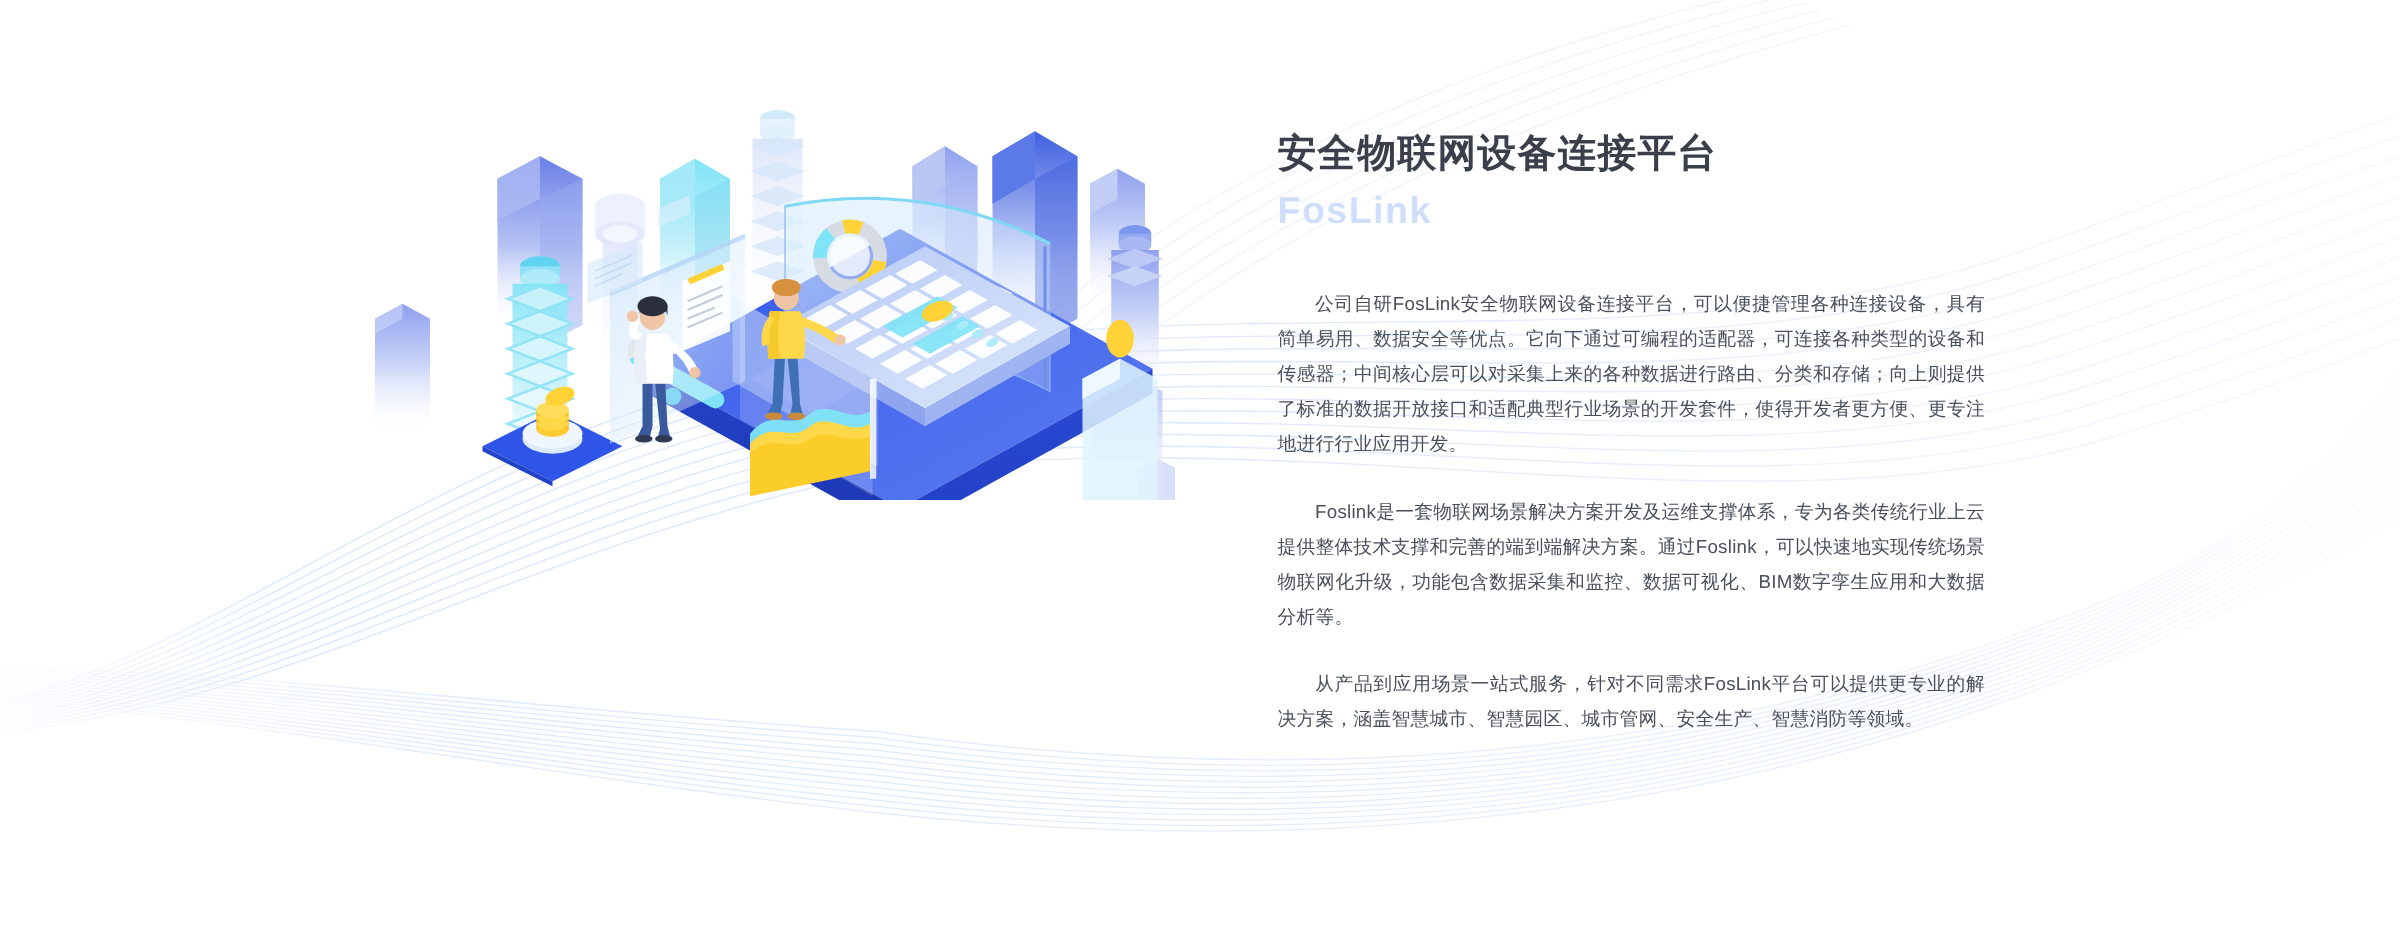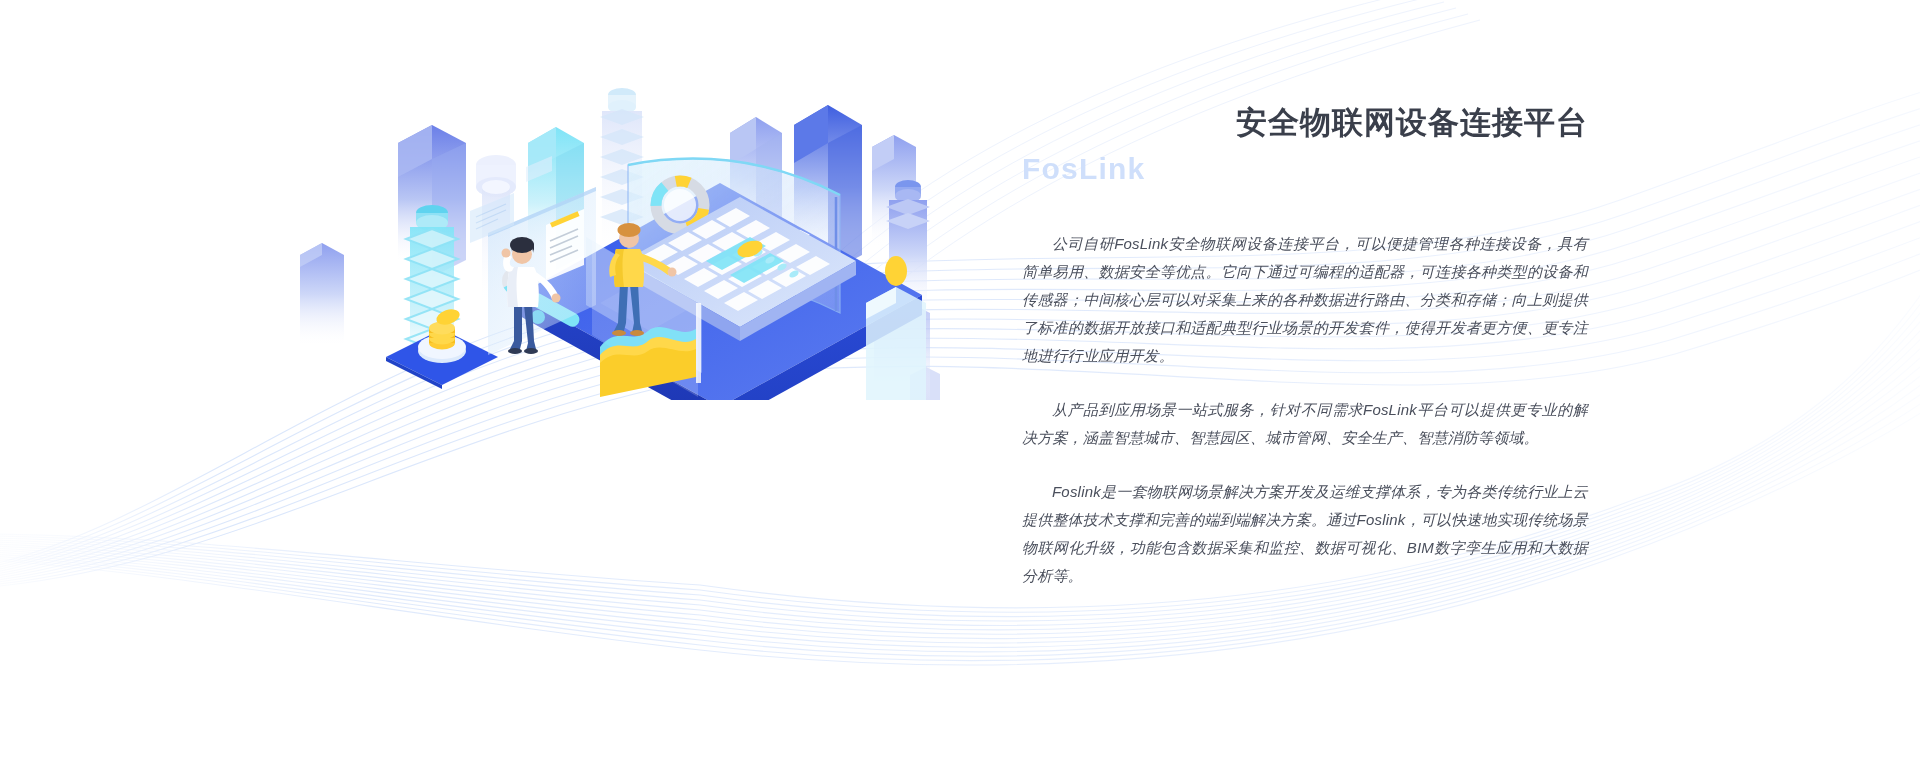--- a/index.html
+++ b/index.html
@@ -50,34 +50,32 @@
     z-index: 3;
   }
   .title {
     font-size: 31px;
     font-weight: bold;
     color: #3a3f4b;
     letter-spacing: 1px;
     line-height: 1.25;
     margin: 0;
     white-space: nowrap;
-    text-align: right;
   }
   .subtitle {
     font-size: 30px;
     font-weight: bold;
     color: #cfdffb;
     letter-spacing: 1.2px;
     line-height: 1.3;
     margin: 6px 0 16px 0;
     white-space: nowrap;
   }
   .paragraphs {
     margin-top: 42px;
-    font-style: italic;
   }
   .para {
     font-size: 15px;
     line-height: 28px;
     color: #4a4f5c;
     text-indent: 2em;
     margin: 0 0 26px 0;
     text-align: justify;
     letter-spacing: 0.2px;
   }
@@ -497,18 +495,18 @@
       <ellipse cx="596" cy="216" rx="11" ry="15" fill="#ffd335"></ellipse>
     </g>
   </svg>
 
   <div class="content">
     <h1 class="title">安全物联网设备连接平台</h1>
     <div class="subtitle">FosLink</div>
 
     <div class="paragraphs">
       <p class="para">公司自研FosLink安全物联网设备连接平台，可以便捷管理各种连接设备，具有简单易用、数据安全等优点。它向下通过可编程的适配器，可连接各种类型的设备和传感器；中间核心层可以对采集上来的各种数据进行路由、分类和存储；向上则提供了标准的数据开放接口和适配典型行业场景的开发套件，使得开发者更方便、更专注地进行行业应用开发。</p>
+      <p class="para">Foslink是一套物联网场景解决方案开发及运维支撑体系，专为各类传统行业上云提供整体技术支撑和完善的端到端解决方案。通过Foslink，可以快速地实现传统场景物联网化升级，功能包含数据采集和监控、数据可视化、BIM数字孪生应用和大数据分析等。</p>
       <p class="para">从产品到应用场景一站式服务，针对不同需求FosLink平台可以提供更专业的解决方案，涵盖智慧城市、智慧园区、城市管网、安全生产、智慧消防等领域。</p>
-      <p class="para">Foslink是一套物联网场景解决方案开发及运维支撑体系，专为各类传统行业上云提供整体技术支撑和完善的端到端解决方案。通过Foslink，可以快速地实现传统场景物联网化升级，功能包含数据采集和监控、数据可视化、BIM数字孪生应用和大数据分析等。</p>
     </div>
   </div>
 
 </div>
 
 </body></html>

